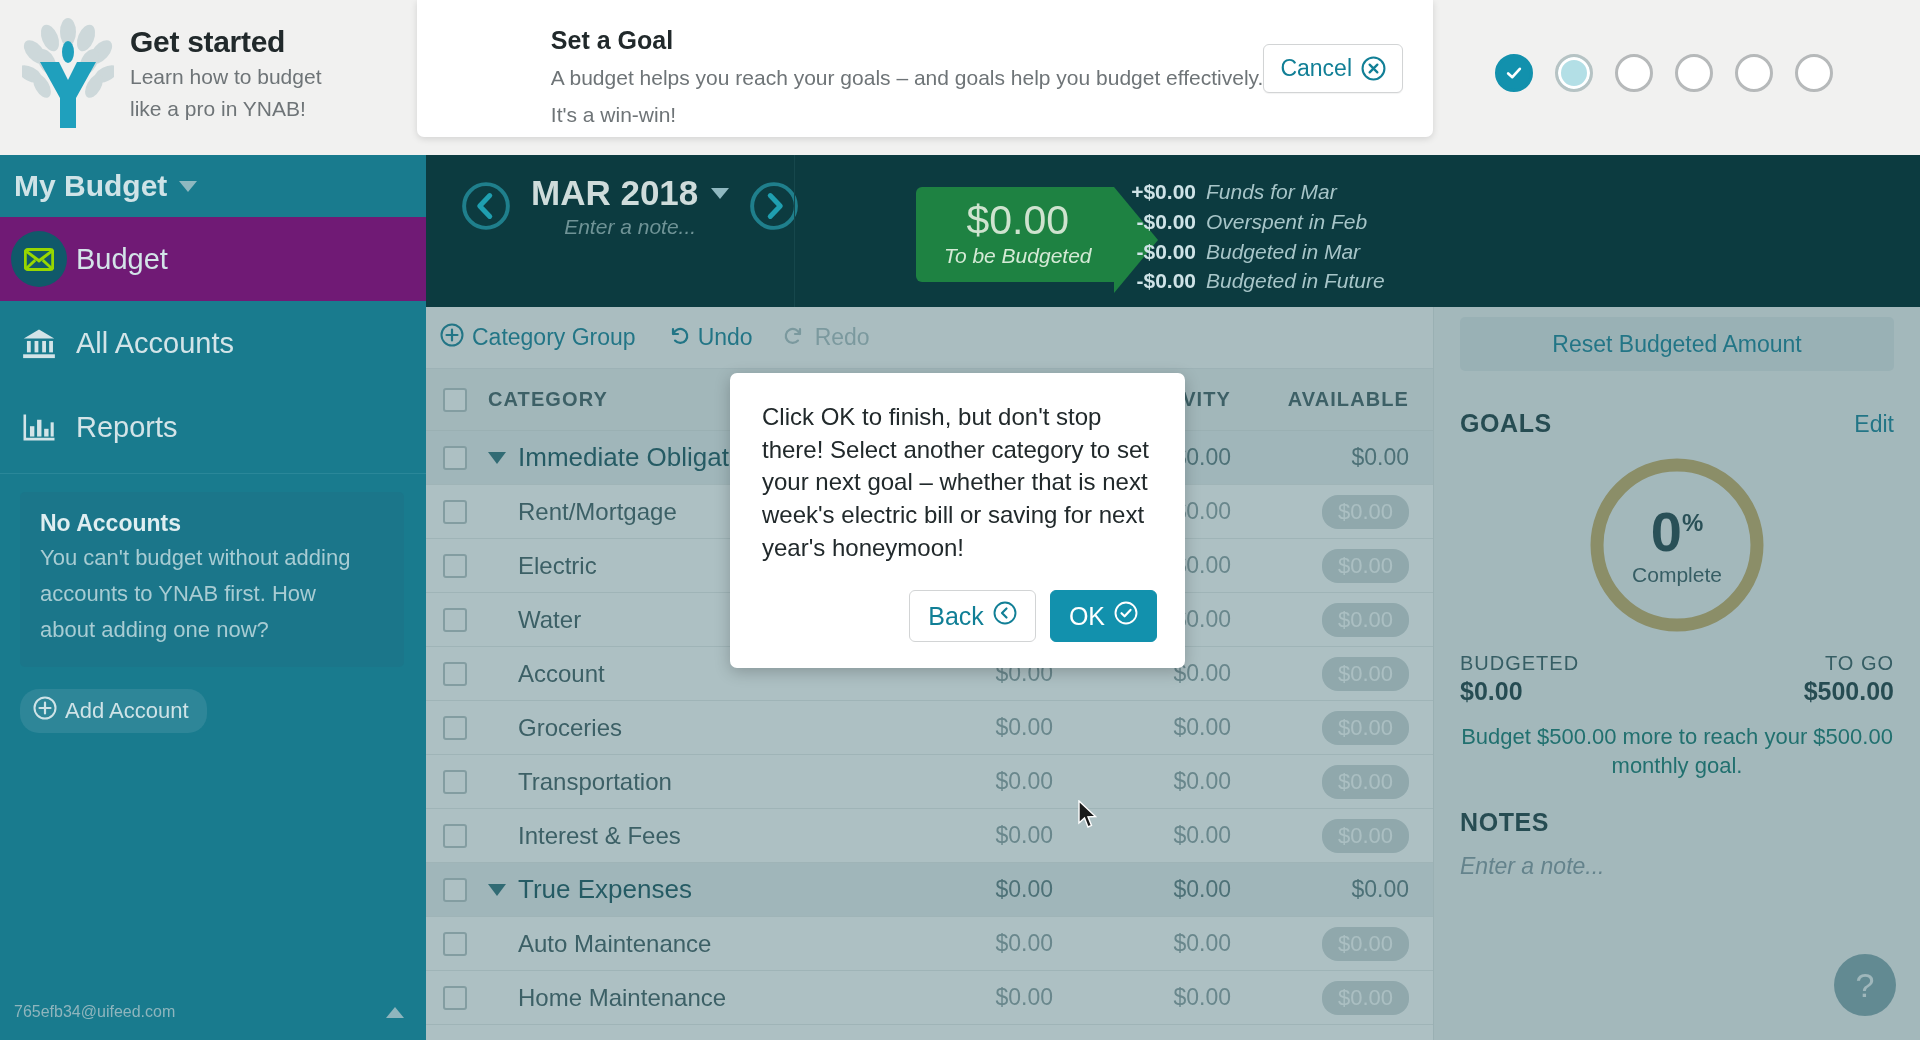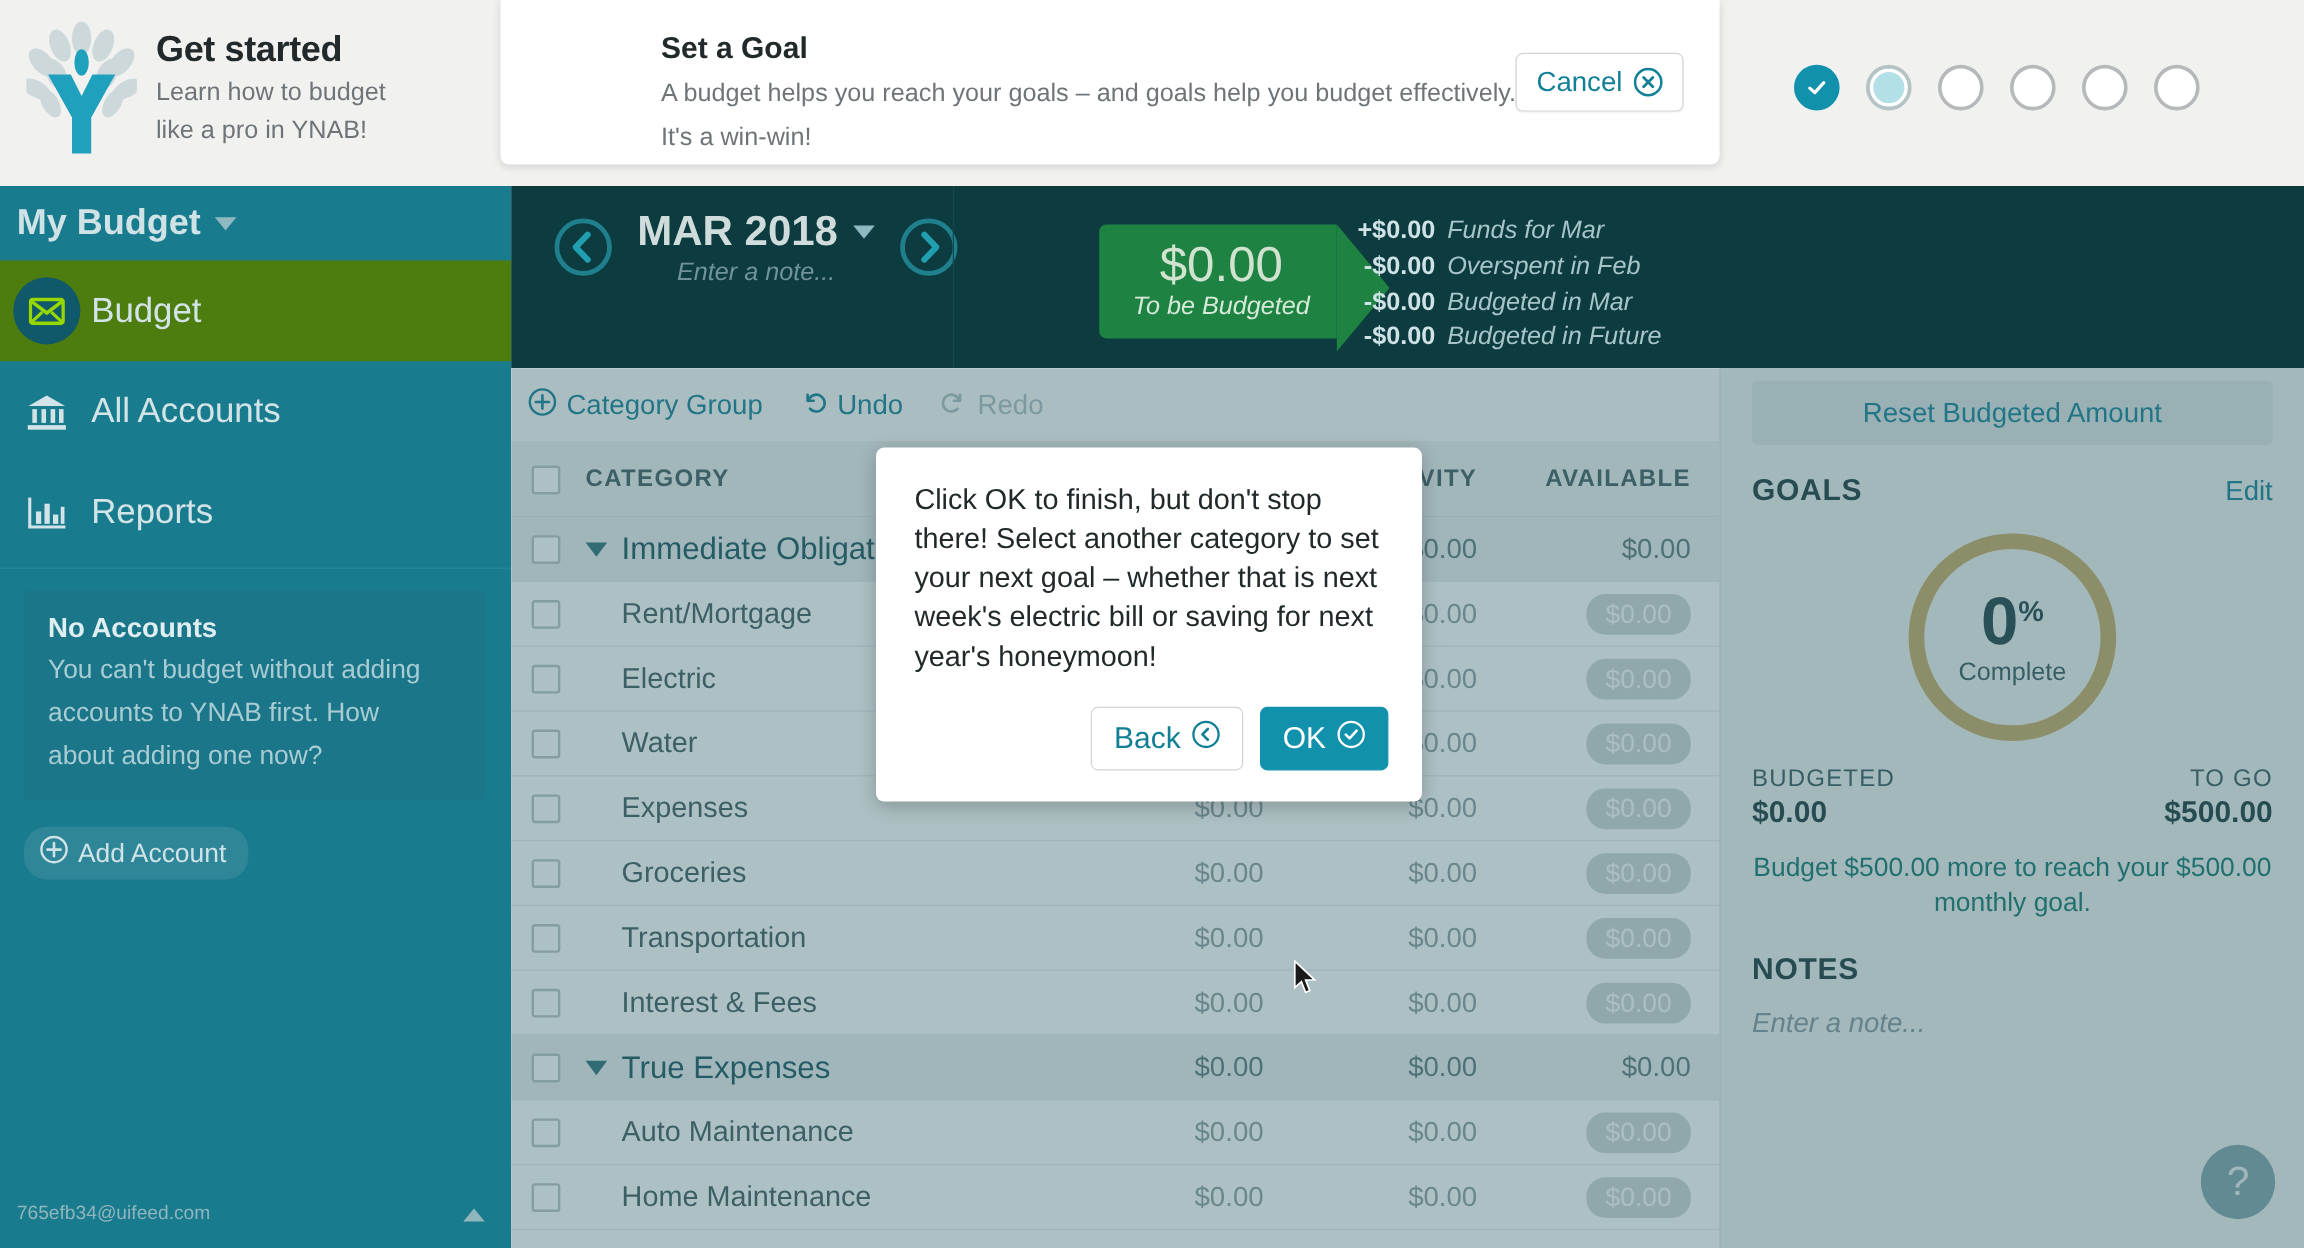--- a/index.html
+++ b/index.html
@@ -60,21 +60,21 @@
   }
   .caret-down {
     width: 0; height: 0; margin-left: 12px;
     border-left: 9px solid transparent; border-right: 9px solid transparent;
     border-top: 11px solid #8fb8c0;
   }
   .nav-item {
     height: 84px; display: flex; align-items: center; padding-left: 8px;
     font-size: 29px; color: #d3e4e8; cursor: pointer;
   }
-  .nav-item.active { background: #4d7c0f; text-align: right; }
+  .nav-item.active { background: #701a75; text-align: right; }
   .nav-icon { width: 62px; flex: none; display: flex; align-items: center; justify-content: center; }
   .env-badge {
     width: 56px; height: 56px; border-radius: 50%; background: #10596a;
     display: flex; align-items: center; justify-content: center;
   }
   .nav-label { margin-left: 6px; }
   .nav-sep { height: 1px; background: #2a8799; margin: 4px 0 0 0; }
 
   .no-acct {
     margin: 18px 22px 0 20px; background: #1b768a; border-radius: 5px; padding: 18px 20px 22px 20px;
@@ -172,21 +172,21 @@
   .inspector {
     position: absolute; left: 1433px; top: 307px; width: 487px; height: 733px;
     background: #eef1f2; border-left: 1px solid #dfe3e4; padding: 0 26px;
   }
   .reset-btn {
     margin-top: 10px; height: 54px; background: #dde5e7; border-radius: 5px;
     display: flex; align-items: center; justify-content: center;
     font-size: 23px; color: #117f96; cursor: pointer;
   }
   .insp-head {
-    margin-top: 24px; display: flex; align-items: baseline; justify-content: space-between;
+    margin-top: 38px; display: flex; align-items: baseline; justify-content: space-between;
   }
   .insp-title { font-size: 25px; font-weight: bold; color: #17373d; letter-spacing: 0.6px; }
   .insp-edit { font-size: 23px; color: #117f96; cursor: pointer; }
   .donut-wrap { display: flex; justify-content: center; margin-top: 14px; }
   .donut { position: relative; width: 186px; height: 186px; }
   .donut-center {
     position: absolute; inset: 0; display: flex; flex-direction: column;
     align-items: center; justify-content: center;
   }
   .donut-pct { font-size: 56px; font-weight: bold; color: #1c3f45; line-height: 1; }
@@ -505,21 +505,21 @@
           <span class="cell-num">$0.00</span>
           <span class="cell-num">$0.00</span>
           <span class="cell-num"><span class="pill">$0.00</span></span>
         </div>
         <div class="row">
           <span class="cell-chk">
             <span class="chk"></span>
           </span>
           <span class="cell-cat cat-name">
             <span style="display: inline-block; width: 30px;"></span>
-            <span>Expenses</span>
+            <span>Account</span>
           </span>
           <span class="cell-num">$0.00</span>
           <span class="cell-num">$0.00</span>
           <span class="cell-num"><span class="pill">$0.00</span></span>
         </div>
         <div class="row">
           <span class="cell-chk">
             <span class="chk"></span>
           </span>
           <span class="cell-cat cat-name">

